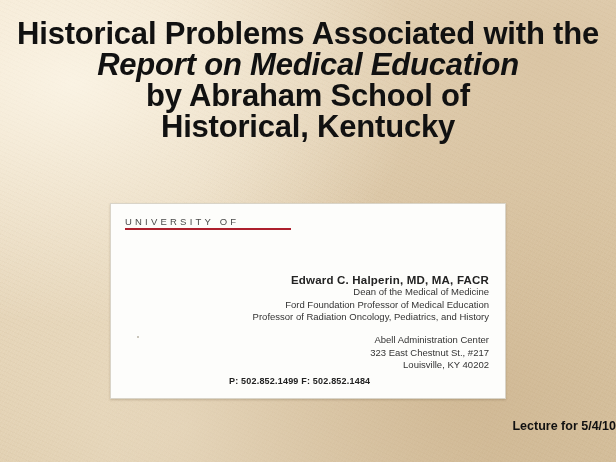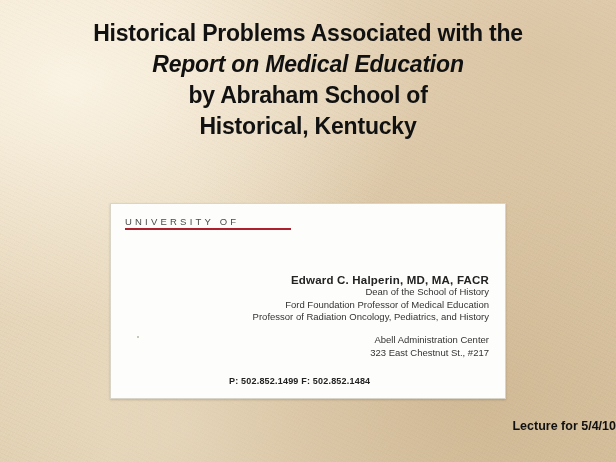--- a/index.html
+++ b/index.html
@@ -28,21 +28,21 @@
       repeating-linear-gradient(24deg, rgba(140,112,76,0.05) 0px, rgba(140,112,76,0.05) 1px, rgba(0,0,0,0) 1px, rgba(0,0,0,0) 4px),
       linear-gradient(160deg, #f0e2ca 0%, #e5d4b7 40%, #ddcaa9 70%, #d8c4a1 100%);
   }
   .title-block {
     position: absolute;
     left: 0;
     right: 0;
     top: 18px;
     text-align: center;
     color: #111111;
-    font-size: 23px;
+    font-size: 31px;
     font-weight: bold;
     line-height: 31px;
     letter-spacing: -0.2px;
   }
   .title-line {
     display: block;
     white-space: nowrap;
   }
   .title-line.italic {
     font-style: italic;
@@ -170,27 +170,28 @@
 
     <div class="card-left">
       <div class="uofl-small">UNIVERSITY OF</div>
       <div class="uofl-rule"></div>
     </div>
 
     <div class="card-dot"></div>
 
     <div class="card-right">
       <div class="person-name">Edward C. Halperin, MD, MA, FACR</div>
-      <div class="person-role">Dean of the School of History</div>
+      <div class="person-role">Dean of the Medical of Medicine</div>
       <div class="person-role">Ford Foundation Professor of Medical Education</div>
       <div class="person-role">Professor of Radiation Oncology, Pediatrics, and History</div>
     </div>
 
     <div class="card-address">
       <div>Abell Administration Center</div>
       <div>323 East Chestnut St., #217</div>
+      <div>Louisville, KY 40202</div>
     </div>
 
     <div class="card-phones">P: 502.852.1499   F: 502.852.1484</div>
   </div>
 
   <div class="lecture">Lecture for 5/4/10</div>
 </div>
 
 </body></html>

